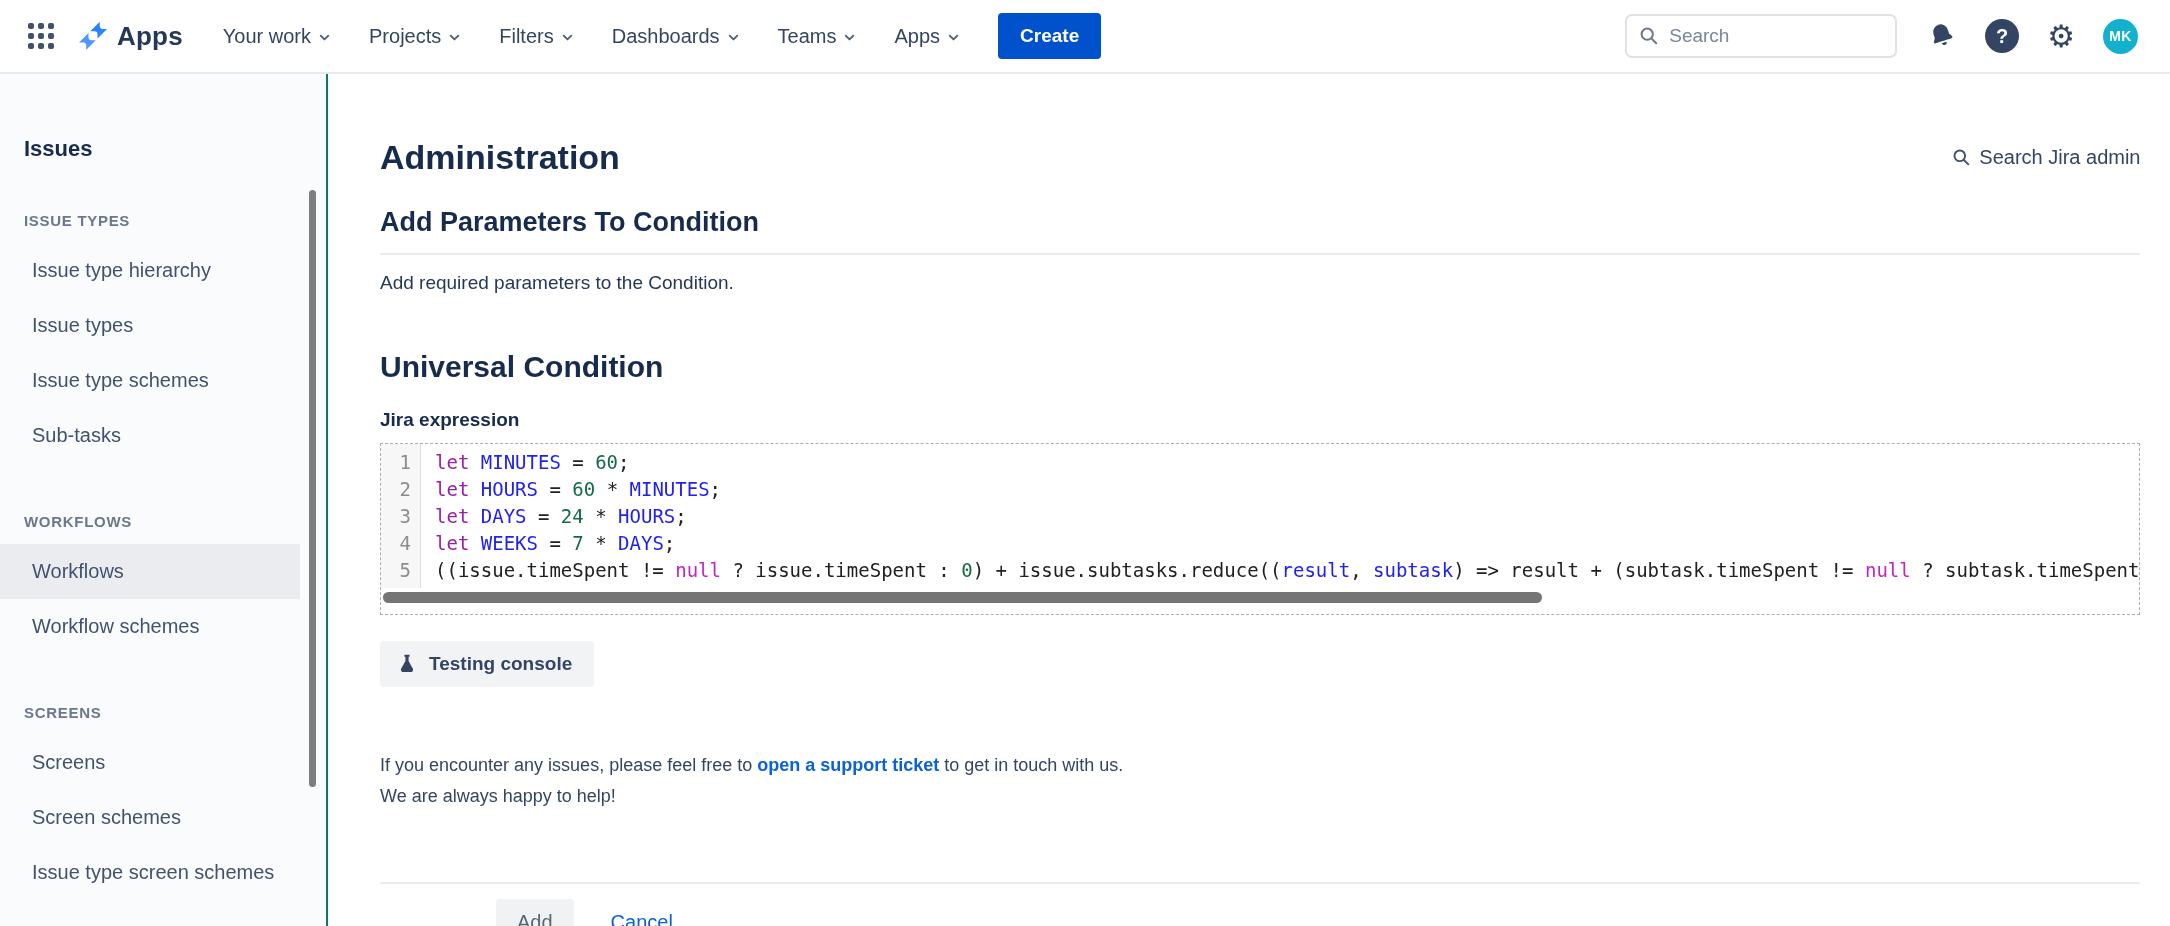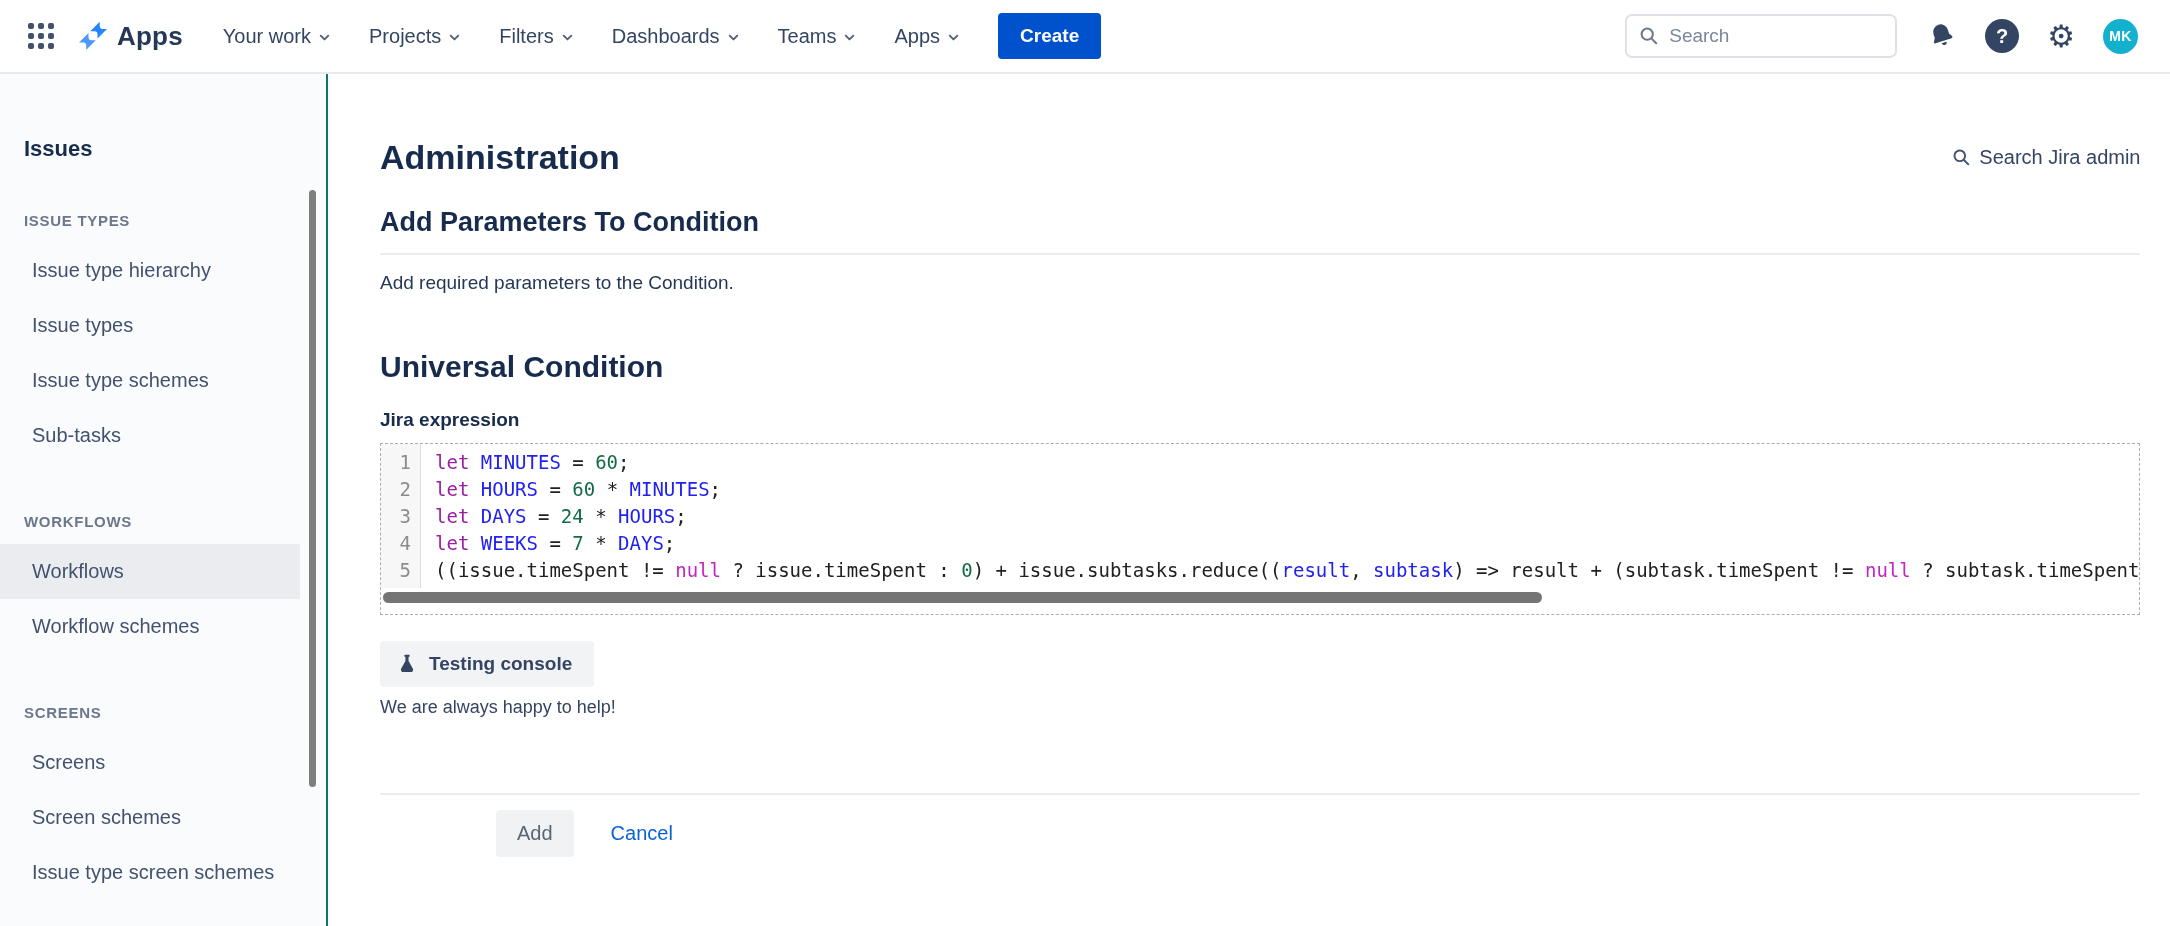--- a/index.html
+++ b/index.html
@@ -284,20 +284,21 @@
         </div>
       </div>
 
       <button class="testing-btn">
         <svg width="22" height="24" viewBox="0 0 24 24">
           <path fill="#344563" d="M9.2 2h5.6v2h-1.1v4.6l4.6 8.3A2.6 2.6 0 0 1 16 20.8H8a2.6 2.6 0 0 1-2.3-3.9l4.6-8.3V4H9.2z"></path>
         </svg>
         <span>Testing console</span>
       </button>
 
+      <p class="support"><span>If you encounter any issues, please feel free to </span><a>open a support ticket</a><span> to get in touch with us.</span></p>
       <p class="support-2">We are always happy to help!</p>
 
       <div class="form-divider"></div>
       <div class="btn-row">
         <button class="add-btn">Add</button>
         <a class="cancel-link">Cancel</a>
       </div>
       
     </main>
   </div>

